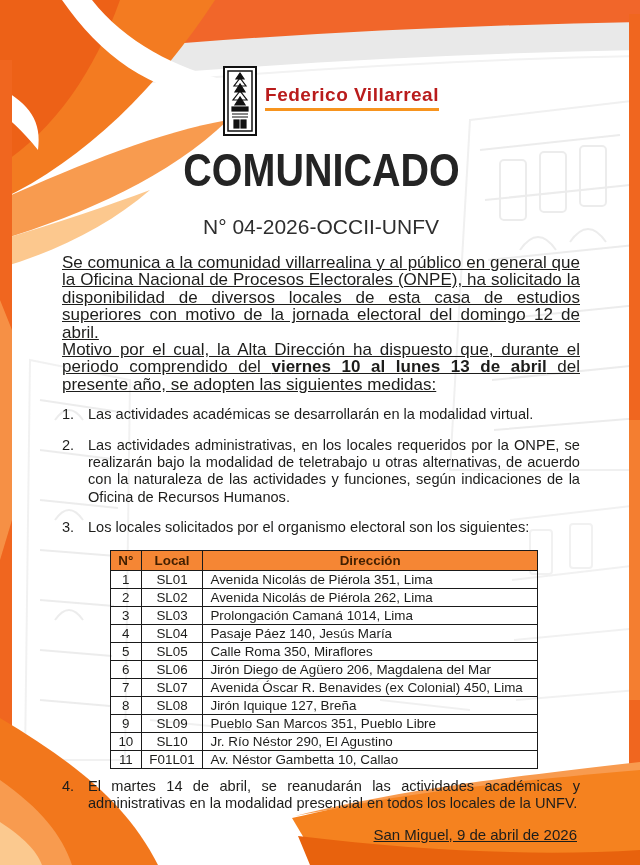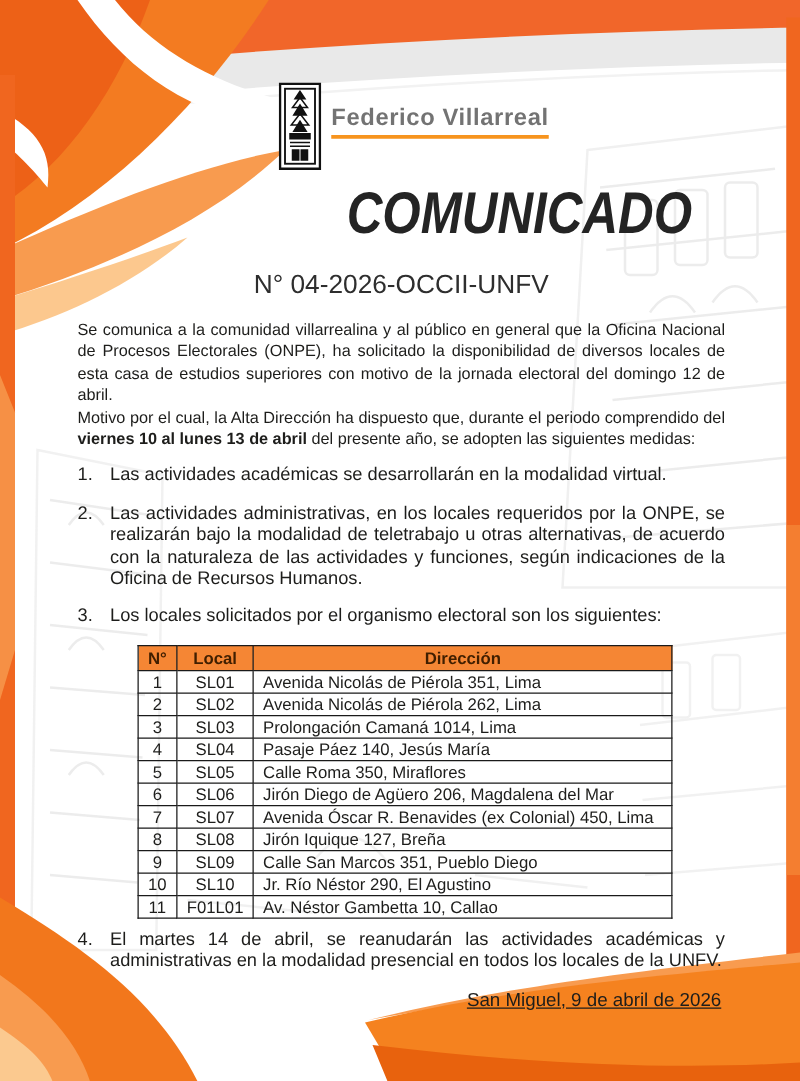--- a/index.html
+++ b/index.html
@@ -12,31 +12,31 @@
   .deco{position:absolute;inset:0;width:640px;height:865px;pointer-events:none;}
   .watermark{position:absolute;inset:0;width:640px;height:865px;opacity:.75;pointer-events:none;}
   .content{
     position:absolute;left:62px;right:60px;top:66px;
   }
   
   .brand{display:flex;justify-content:center;align-items:flex-start;gap:8px;height:78px;margin-left:20px;}
   .emblem{width:34px;height:70px;flex:0 0 auto;}
   .brand-text{padding-top:18px;}
   .brand-line1{font-size:13px;letter-spacing:2px;color:#3c3c3b;line-height:15px;}
-  .brand-line2{font-size:19px;font-weight:bold;color:#737373;letter-spacing:.5px;line-height:21px;}
+  .brand-line2{font-size:19px;font-weight:bold;color:#b91c1c;letter-spacing:.5px;line-height:21px;}
   .brand-rule{height:3px;background:#F7941E;margin-top:3px;width:100%;}
   
-  .title{ text-align:right;margin-top:4px;line-height:44px;font-style:italic; }
+  .title{ text-align:center;margin-top:4px;line-height:44px; }
   .title span{
     display:inline-block;font-size:47px;font-weight:900;color:#242424;
     letter-spacing:0px;transform:scaleX(.84);transform-origin:center;
   }
   .subtitle{text-align:center;font-size:21px;color:#2e2e2e;margin-top:12px;}
   
-  .bodytext{margin-top:15px;font-size:13px;line-height:17.4px;text-align:justify;color:#1d1d1b;}
+  .bodytext{margin-top:15px;font-size:17px;line-height:17.4px;text-align:justify;color:#1d1d1b;text-decoration:underline;}
   .bodytext b{font-weight:bold;}
   
   .nlist{margin-top:13px;}
   .nitem{display:flex;margin-bottom:13px;font-size:14.6px;line-height:17.4px;}
   .nitem .num{flex:0 0 26px;}
   .nitem .txt{flex:1;text-align:justify;}
   
   table.locales{
     border-collapse:collapse;margin:9px 0 9px 48px;width:428px;
     font-size:13.4px;line-height:15px;
@@ -190,21 +190,21 @@
           <td>Avenida Óscar R. Benavides (ex Colonial) 450, Lima</td>
         </tr>
         <tr>
           <td class="c-center">8</td>
           <td class="c-center">SL08</td>
           <td>Jirón Iquique 127, Breña</td>
         </tr>
         <tr>
           <td class="c-center">9</td>
           <td class="c-center">SL09</td>
-          <td>Calle San Marcos 351, Pueblo Diego</td>
+          <td>Pueblo San Marcos 351, Pueblo Libre</td>
         </tr>
         <tr>
           <td class="c-center">10</td>
           <td class="c-center">SL10</td>
           <td>Jr. Río Néstor 290, El Agustino</td>
         </tr>
         <tr>
           <td class="c-center">11</td>
           <td class="c-center">F01L01</td>
           <td>Av. Néstor Gambetta 10, Callao</td>

